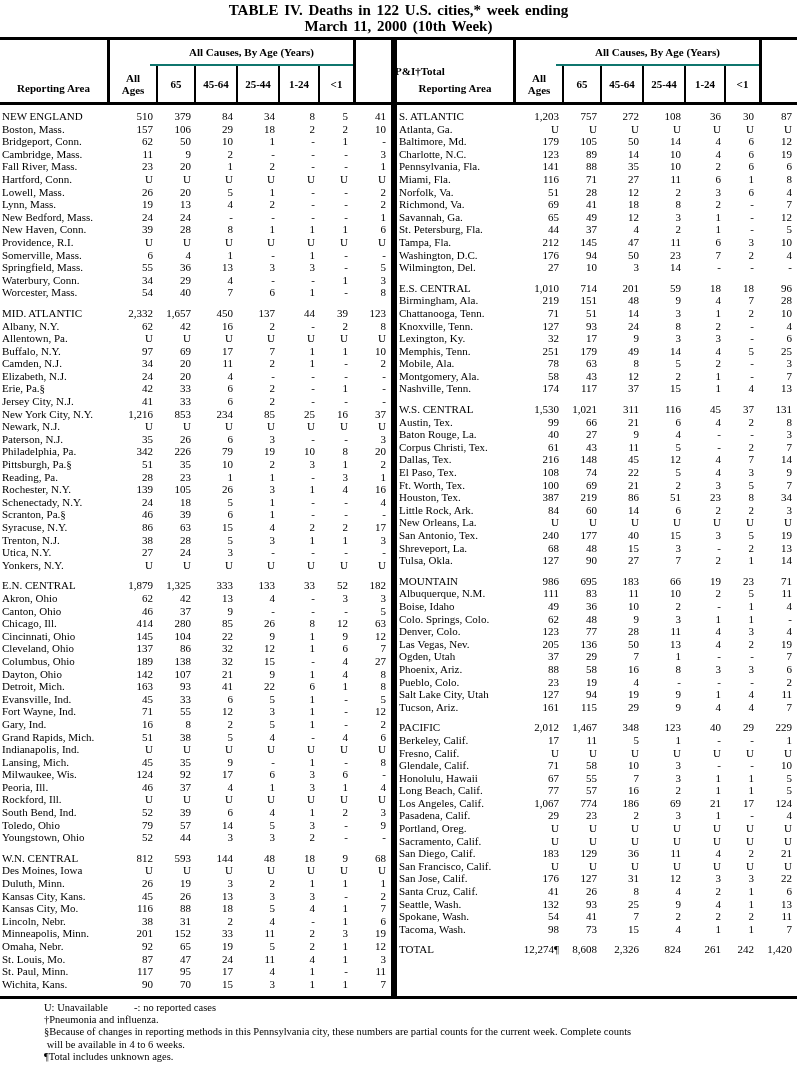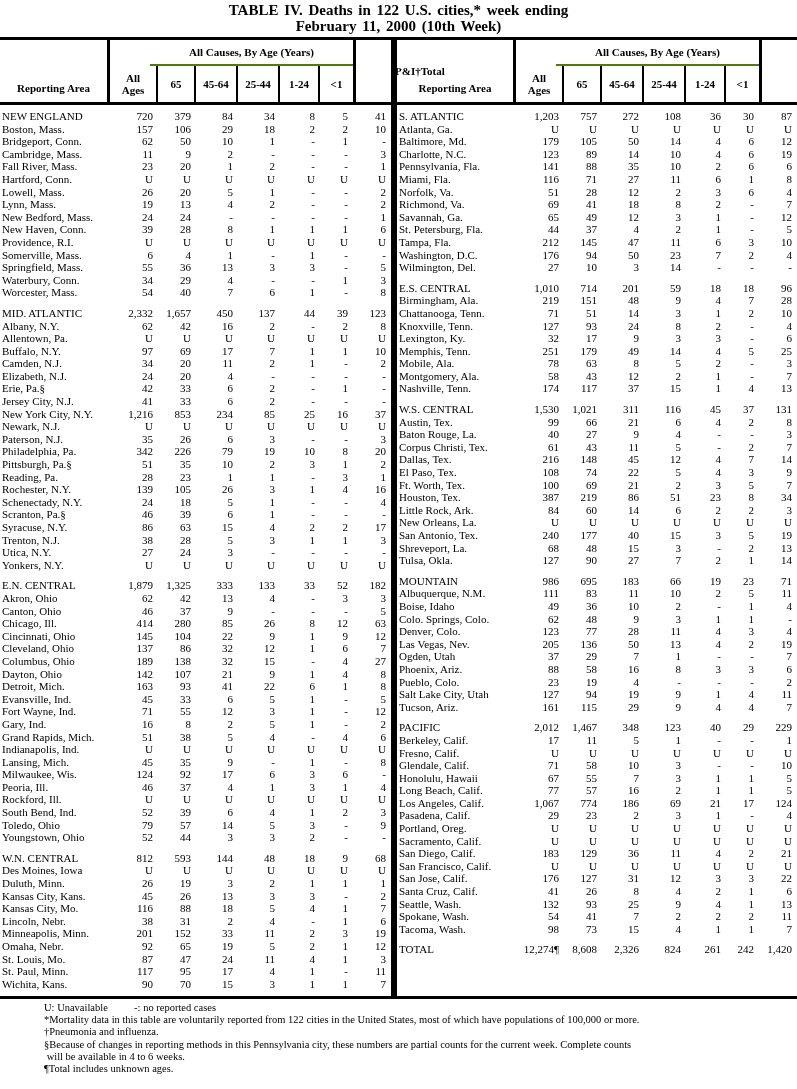--- a/index.html
+++ b/index.html
@@ -24,21 +24,21 @@
   
   .thead {
     display:grid; height:62px; flex:none;
     grid-template-columns: var(--area) 48px 38px 42px 42px 40px 33px 1fr;
     grid-template-rows: 26px 36px;
     border-bottom:3px solid #000;
     font-weight:bold; font-size:11px;
   }
   .h-area  { grid-column:1; grid-row:1/3; border-right:3px solid #000;
              display:flex; align-items:flex-end; justify-content:center; padding-bottom:8px; }
-  .h-group { grid-column:2/8; grid-row:1; border-bottom:2px solid #4d7c0f;
+  .h-group { grid-column:2/8; grid-row:1; border-bottom:2px solid #0f766e;
              display:flex; align-items:center; justify-content:center;margin-left:40px; }
   .h-age   { grid-row:2; border-right:2px solid #000; display:flex; align-items:center; justify-content:center; text-align:center; }
   .h-age.c2{ grid-column:2; } .h-age.c3{ grid-column:3; } .h-age.c4{ grid-column:4; }
   .h-age.c5{ grid-column:5; } .h-age.c6{ grid-column:6; } .h-age.c7{ grid-column:7; border-right:none; }
   .wrapcell { display:inline-block; width:32px; text-align:center; }
   .h-pni   { grid-column:8; grid-row:1/3; border-left:3px solid #000;
              display:flex; flex-direction:row; align-items:center; justify-content:flex-start; line-height:12px;padding-left:39px; }
 
   
   .tbody { padding-top:3px; font-size:11px; line-height:12.6px; }
@@ -56,21 +56,21 @@
   .footnotes { margin-top:3px; font-size:10.5px; line-height:12.2px;margin-left:44px; }
   .fline { white-space:pre; }
 </style>
 </head>
 <body>
 
 <div class="page">
 
   <div class="title">
     <div>TABLE IV. Deaths in 122 U.S. cities,* week ending</div>
-    <div>February 11, 2000 (10th Week)</div>
+    <div>March 11, 2000 (10th Week)</div>
   </div>
 
   <div class="table">
 
     <div class="half left">
       <div class="thead">
         <div class="h-area">Reporting Area</div>
         <div class="h-group">All Causes, By Age (Years)</div>
         <div class="h-age c2">
             <span class="wrapcell">All Ages</span>
@@ -82,21 +82,21 @@
         <div class="h-age c7">&lt;1</div>
         <div class="h-pni">
           <div>P&amp;I†</div>
           <div>Total</div>
         </div>
       </div>
       <div class="tbody">
           <div class="section">
             <div class="row">
               <span class="area">NEW ENGLAND</span>
-              <span class="num">720</span>
+              <span class="num">510</span>
               <span class="num">379</span>
               <span class="num">84</span>
               <span class="num">34</span>
               <span class="num">8</span>
               <span class="num">5</span>
               <span class="num">41</span>
             </div>
             <div class="row">
               <span class="area">Boston, Mass.</span>
               <span class="num">157</span>
@@ -1449,20 +1449,19 @@
               <span class="num">1,420</span>
             </div>
           </div>
         </div>
     </div>
 
   </div>
 
   <div class="footnotes">
     <div class="fline">U: Unavailable          -: no reported cases</div>
-    <div class="fline">*Mortality data in this table are voluntarily reported from 122 cities in the United States, most of which have populations of 100,000 or more.</div>
     <div class="fline">†Pneumonia and influenza.</div>
     <div class="fline">§Because of changes in reporting methods in this Pennsylvania city, these numbers are partial counts for the current week. Complete counts</div>
     <div class="fline"> will be available in 4 to 6 weeks.</div>
     <div class="fline">¶Total includes unknown ages.</div>
   </div>
 
 </div>
 
 </body></html>

